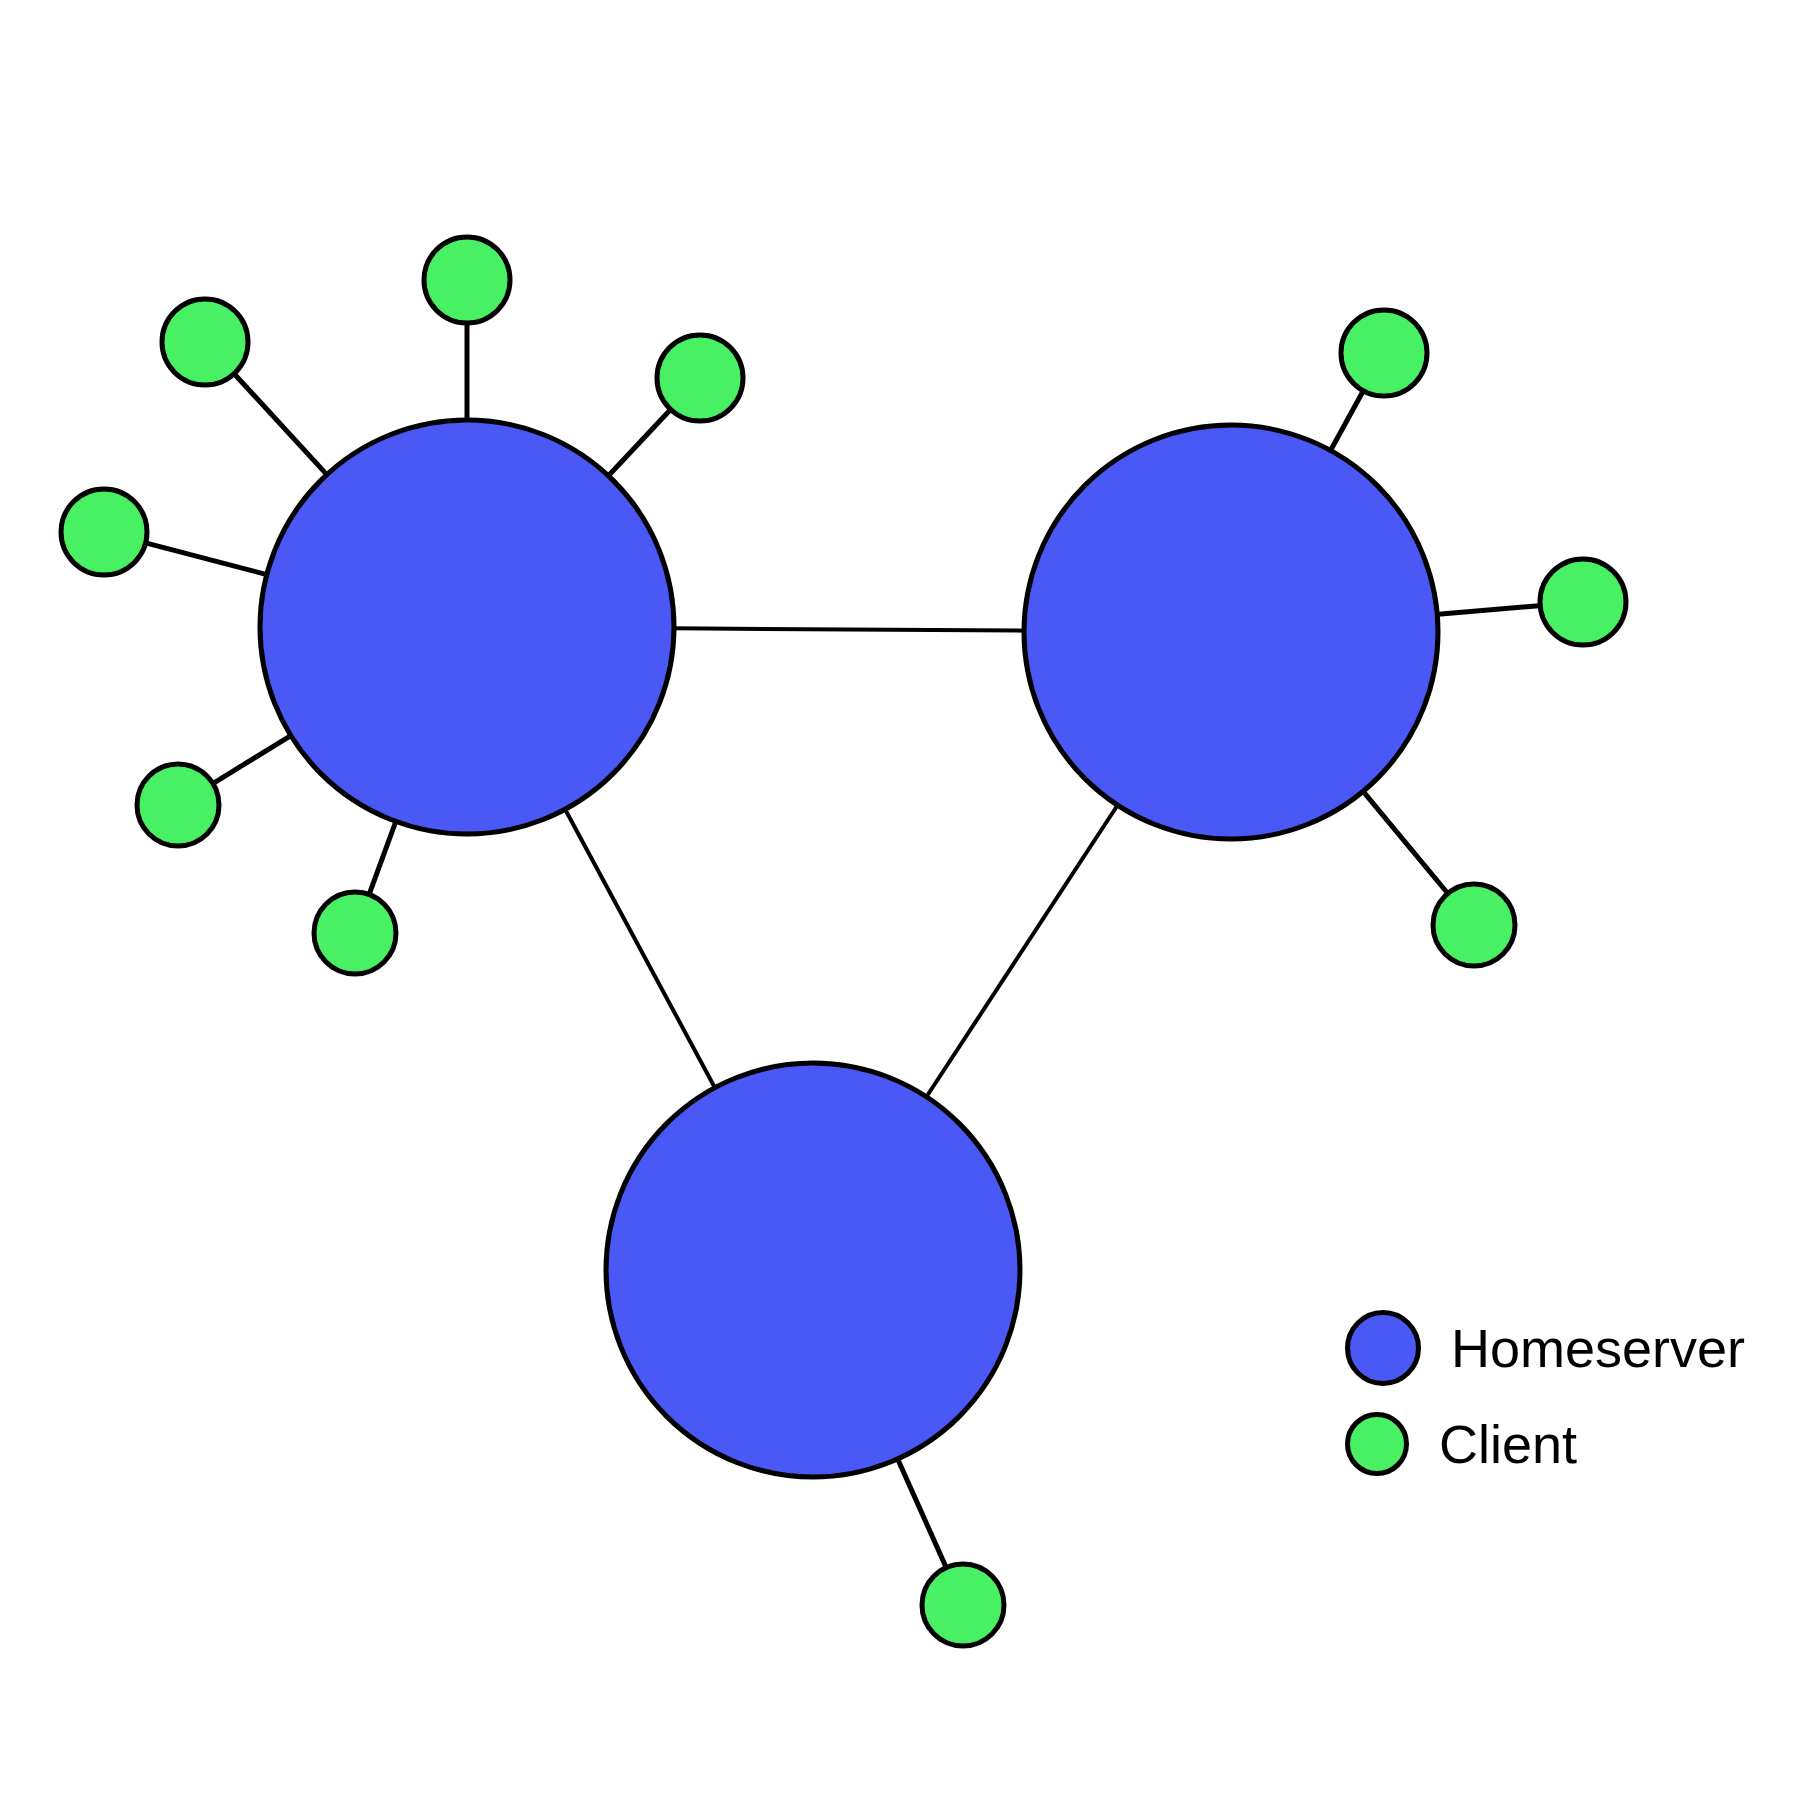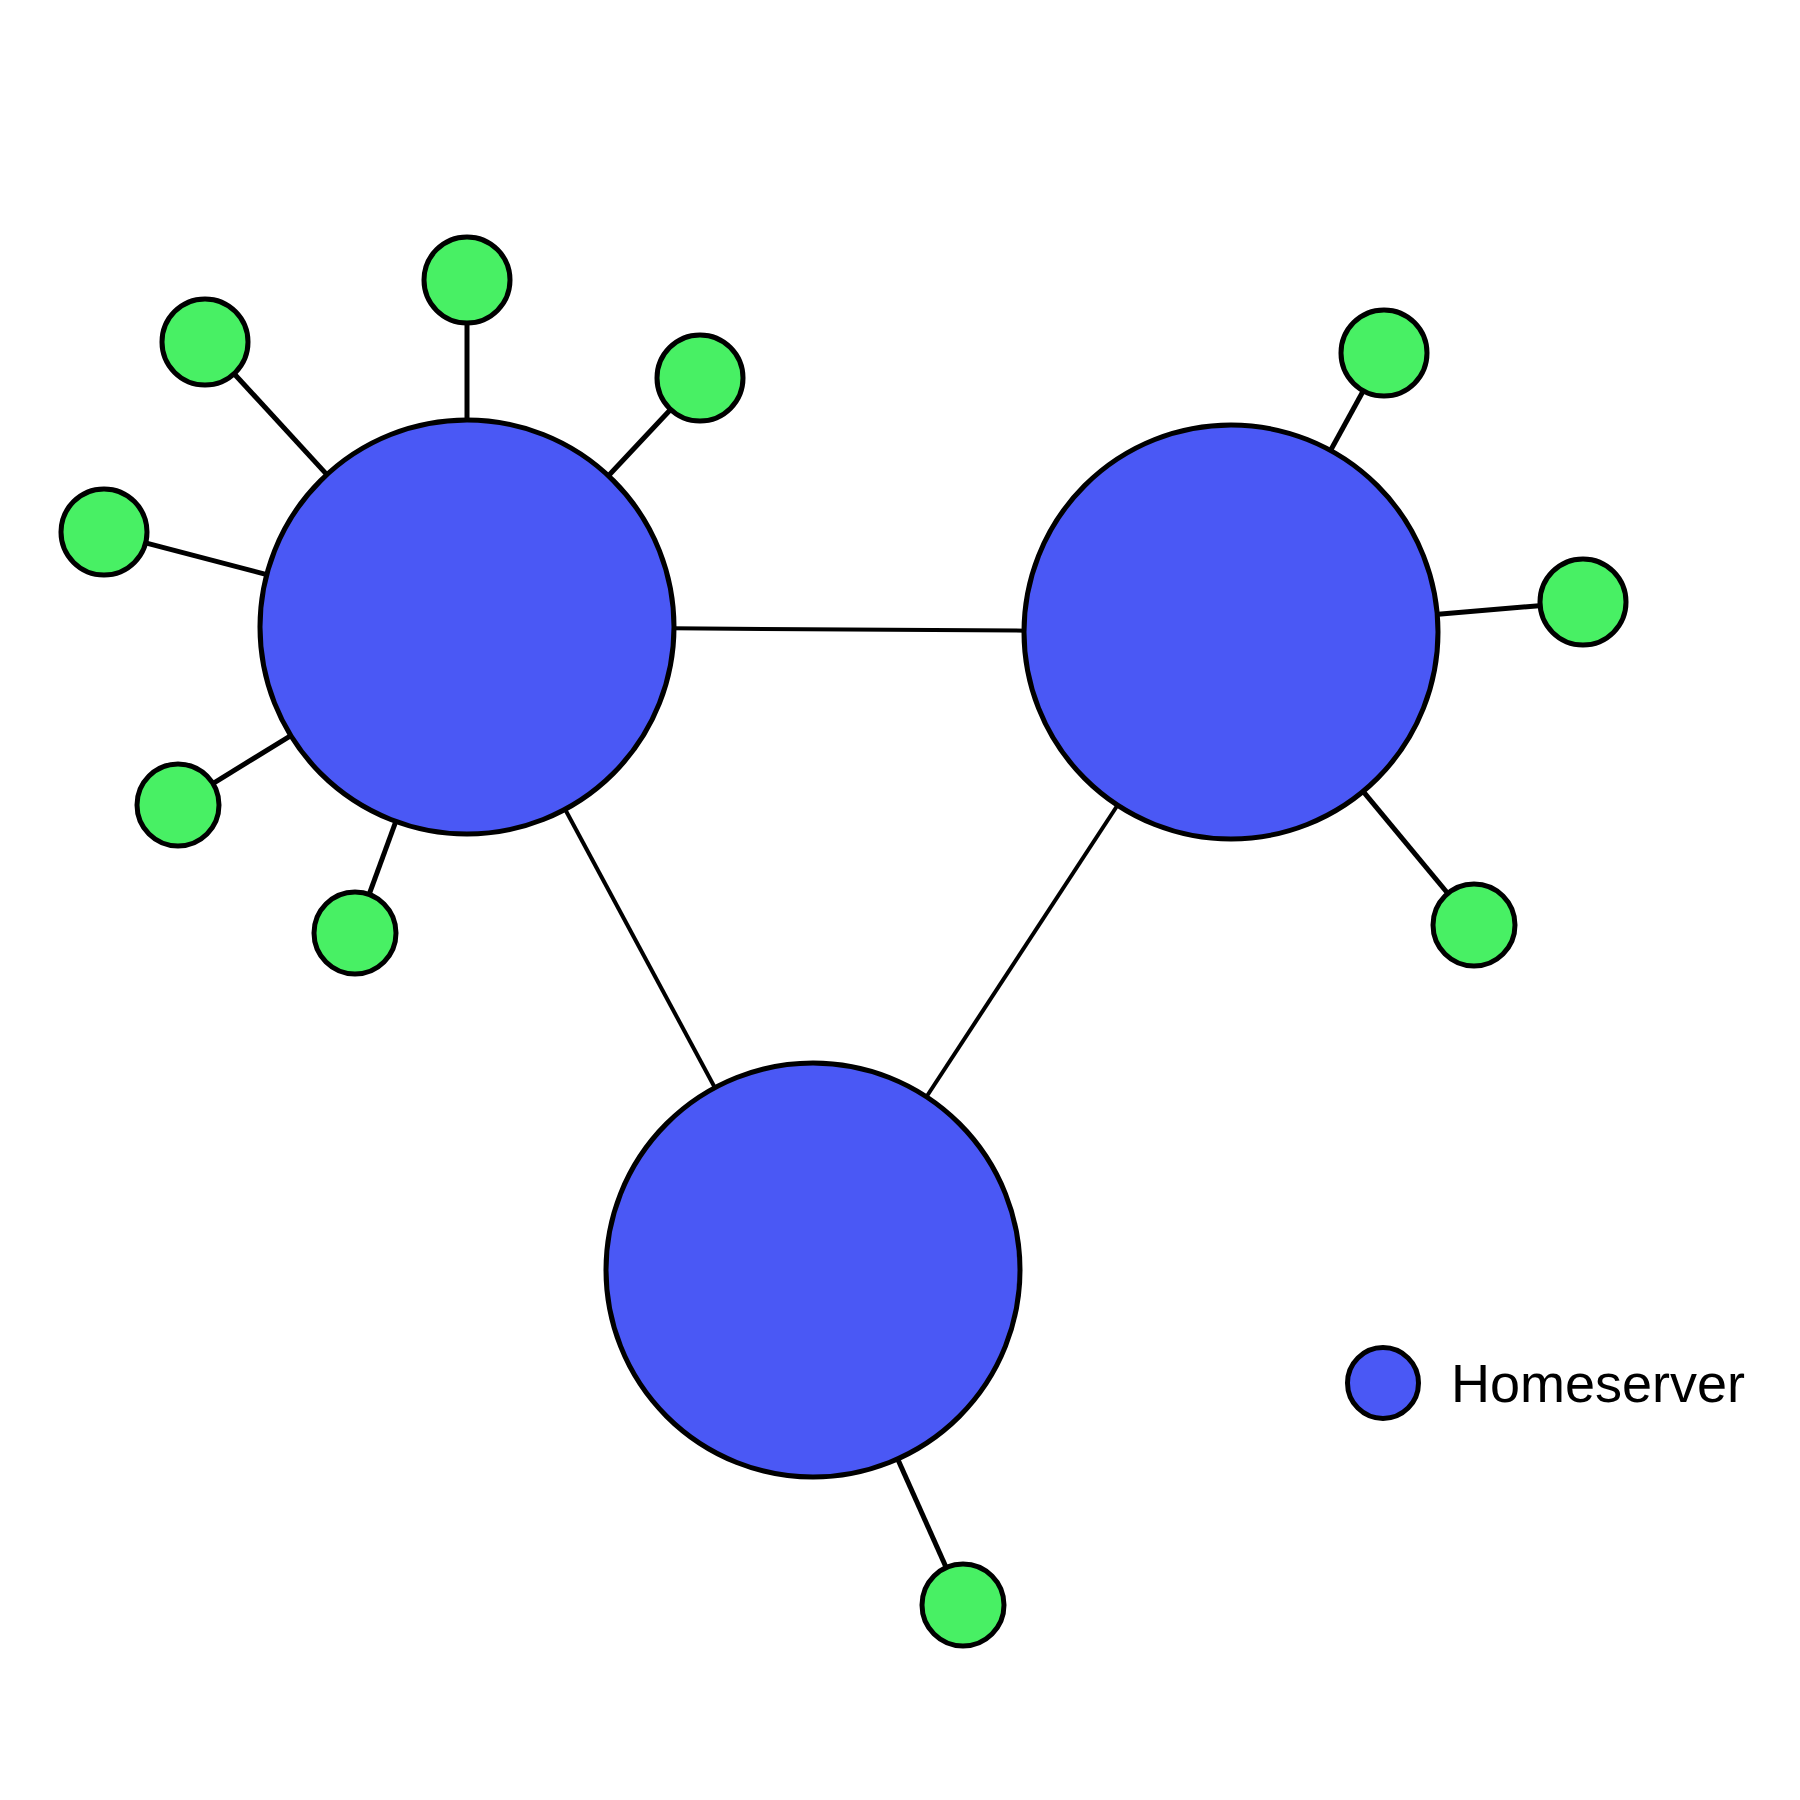--- a/index.html
+++ b/index.html
@@ -44,20 +44,24 @@
         <circle cx="178" cy="805" r="41" fill="#48f064" stroke="#000000" stroke-width="5"></circle>
         <circle cx="355" cy="933" r="41" fill="#48f064" stroke="#000000" stroke-width="5"></circle>
         <circle cx="700" cy="378" r="43" fill="#48f064" stroke="#000000" stroke-width="5"></circle>
         <circle cx="1384" cy="353" r="43" fill="#48f064" stroke="#000000" stroke-width="5"></circle>
         <circle cx="1583" cy="602" r="43" fill="#48f064" stroke="#000000" stroke-width="5"></circle>
         <circle cx="1474" cy="925" r="41" fill="#48f064" stroke="#000000" stroke-width="5"></circle>
         <circle cx="963" cy="1605" r="41" fill="#48f064" stroke="#000000" stroke-width="5"></circle>
       </g>
   </svg>
 
-  <div class="legend" id="legend" style="left: 1345px; top: 1310px; margin-top: 35px;">
+  <div class="legend" id="legend" style="left: 1345px; top: 1310px;">
       <div class="legend-row">
         <div class="legend-swatch" style="background: rgb(74, 88, 245); width: 76px; height: 76px;"></div>
         <div class="legend-label">Homeserver</div>
+      </div>
+      <div class="legend-row">
+        <div class="legend-swatch" style="background: rgb(72, 240, 100); width: 64px; height: 64px;"></div>
+        <div class="legend-label">Client</div>
       </div>
     </div>
 
 </div>
 
 </body></html>

